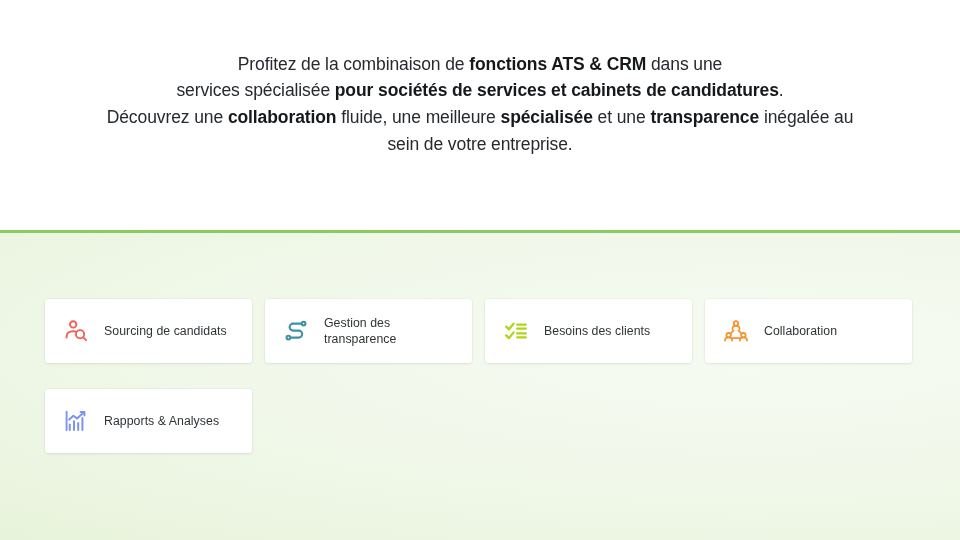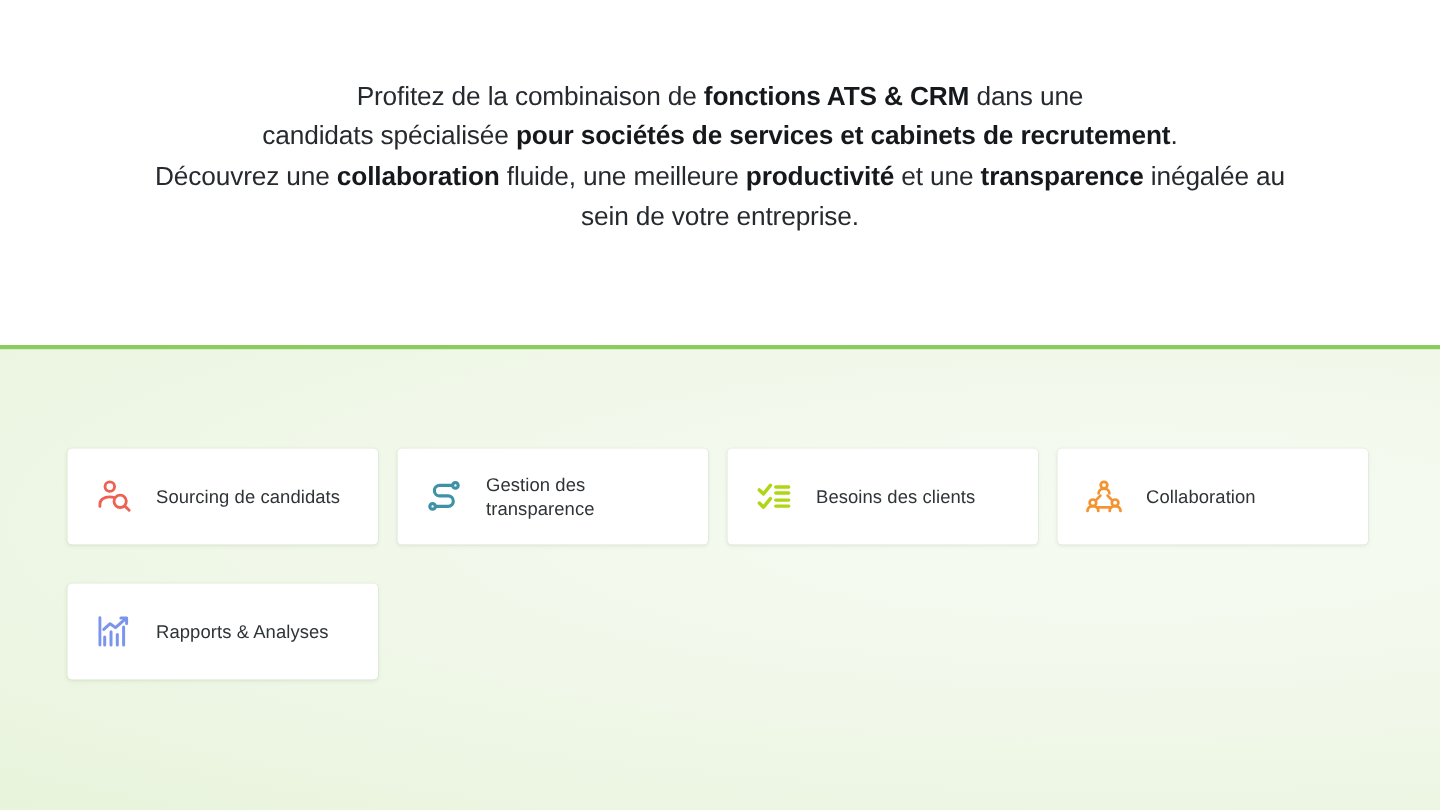--- a/index.html
+++ b/index.html
@@ -104,22 +104,22 @@
   }
 </style>
 </head>
 <body>
 
 <div id="page">
 
   <section class="intro-section">
     <p class="intro-text">
       <span>Profitez de la combinaison de </span><b>fonctions ATS &amp; CRM</b><span> dans une</span><br>
-      <span>candidats spécialisée </span><b>pour sociétés de services et cabinets de recrutement</b><span>.</span><br>
-      <span>Découvrez une </span><b>collaboration</b><span> fluide, une meilleure </span><b>productivité</b><span> et une </span><b>transparence</b><span> inégalée au</span><br>
+      <span>services spécialisée </span><b>pour sociétés de services et cabinets de candidatures</b><span>.</span><br>
+      <span>Découvrez une </span><b>collaboration</b><span> fluide, une meilleure </span><b>spécialisée</b><span> et une </span><b>transparence</b><span> inégalée au</span><br>
       <span>sein de votre entreprise.</span>
     </p>
   </section>
 
   <div class="green-rule"></div>
 
   <section class="features-panel">
     <div class="features-grid">
 
       <div class="feature-card">

